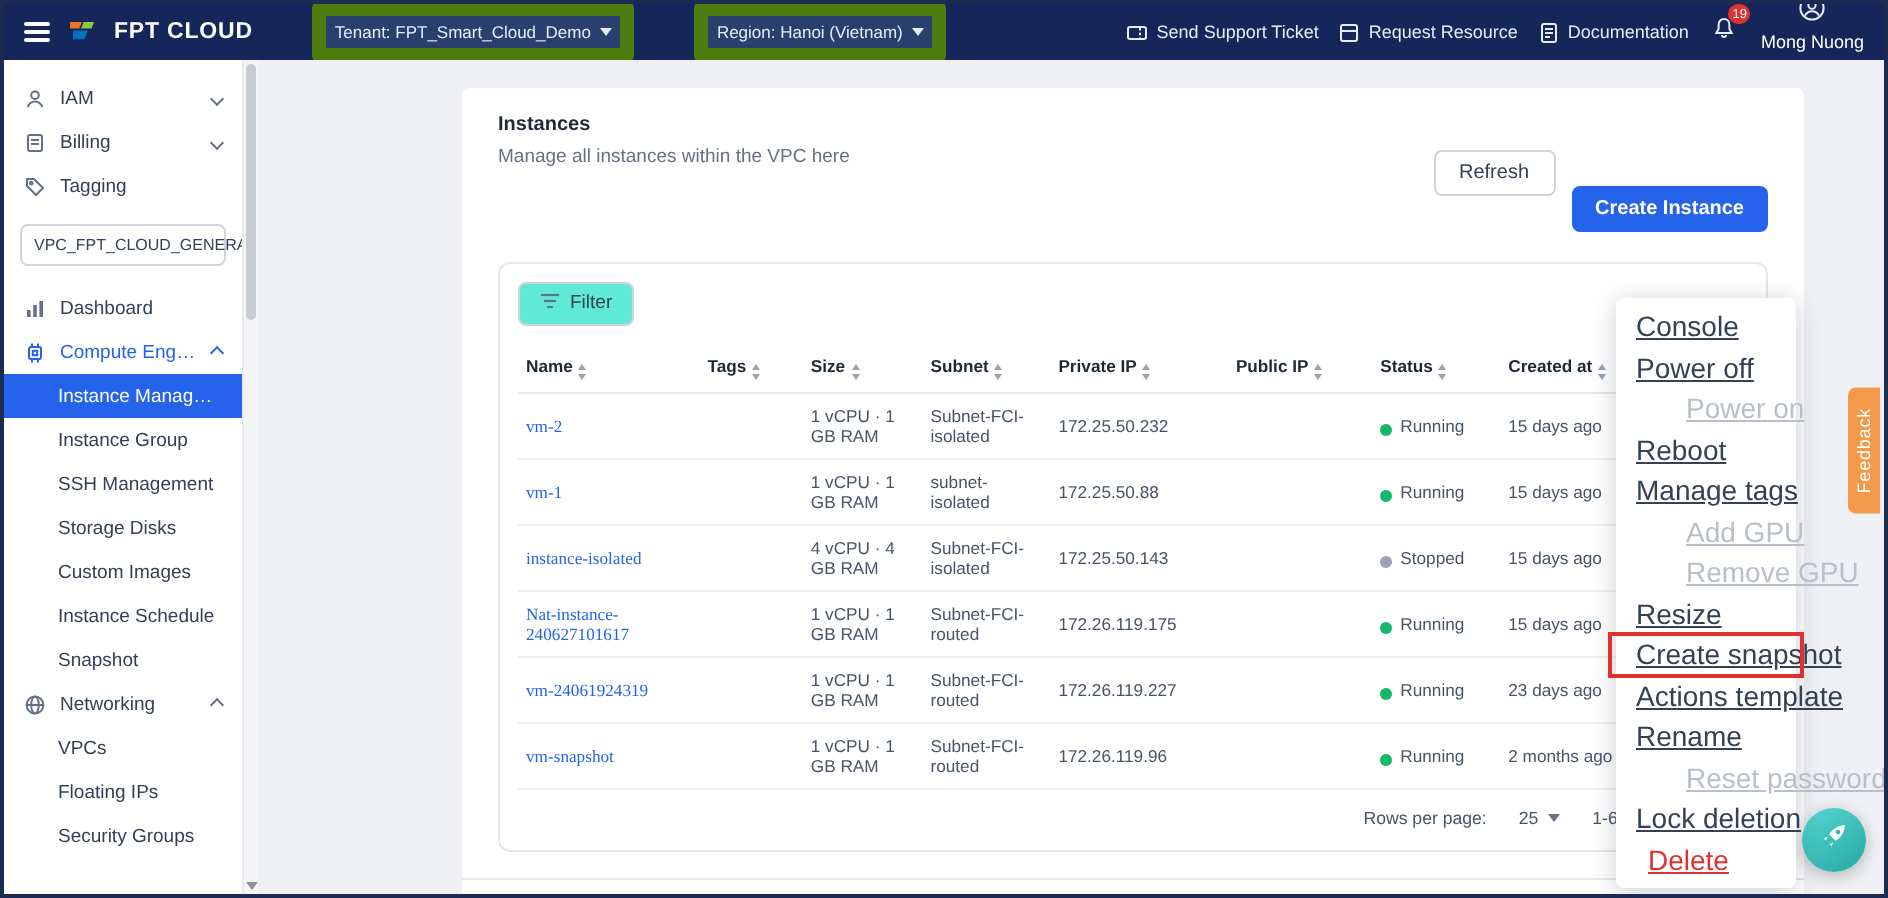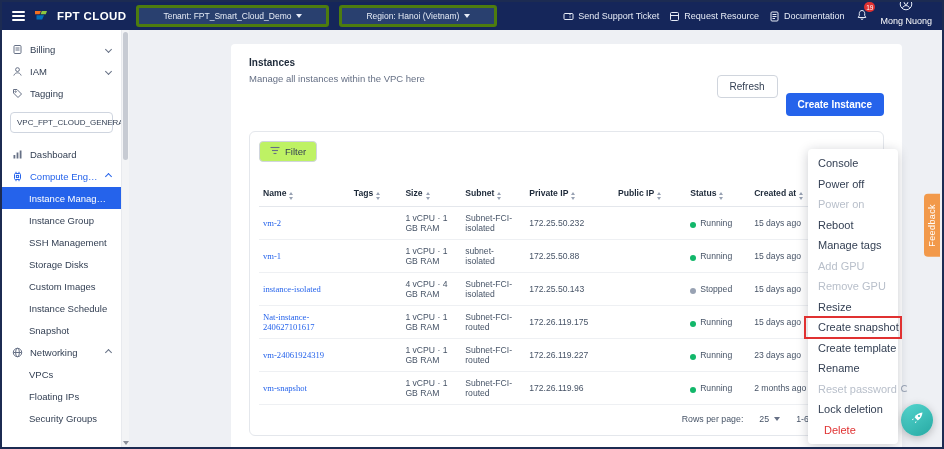--- a/index.html
+++ b/index.html
@@ -5,21 +5,21 @@
   * { margin:0; padding:0; box-sizing:border-box; }
   html,body { background:#ffffff; }
   body { font-family:"Liberation Sans", sans-serif; }
   .frame { position:relative; width:944px; height:449px; border:2px solid #1c2b52; background:#fff; overflow:hidden; }
 
   
   .topbar { height:28px; background:#15265a; display:flex; align-items:center; padding:0 10px; gap:10px; color:#fff; }
   .hamburger { width:13px; display:flex; flex-direction:column; gap:2.5px; cursor:pointer; }
   .hamburger i { height:1.6px; background:#fff; border-radius:1px; }
   .brand { display:flex; align-items:center; gap:7px; font-weight:bold; font-size:11.5px; letter-spacing:.4px; }
-  .pill { display:flex; align-items:center; background:#29406f; border:3px solid #4d7c0f; border-radius:3px; padding:3px 24px; font-size:8.5px; color:#e7ecf7; gap:5px; cursor:pointer; }
+  .pill { display:flex; align-items:center; background:#29406f; border:7px solid #4d7c0f; border-radius:3px; padding:3px 4px; font-size:8.5px; color:#e7ecf7; gap:5px; cursor:pointer;margin-left:20px; }
   .tb-spacer { flex:1; }
   .tb-link { display:flex; align-items:center; gap:4px; font-size:9px; color:#e7ecf7; cursor:pointer; white-space:nowrap; }
   .tb-icon { display:inline-flex; }
   .bell-wrap { position:relative; margin:0 2px; cursor:pointer; }
   .badge { position:absolute; top:-5px; right:-7px; background:#e03131; color:#fff; font-size:6.5px; min-width:11px; height:10px; border-radius:6px; display:flex; align-items:center; justify-content:center; padding:0 2px; }
   .user { display:flex; align-items:center; gap:5px; font-size:9px; cursor:pointer;flex-direction:column; }
   .caret { width:0; height:0; border-left:3.5px solid transparent; border-right:3.5px solid transparent; border-top:4px solid currentColor; display:inline-block; }
 
   
   .bodywrap { display:flex; height:417px; }
@@ -46,23 +46,23 @@
   .main { flex:1; background:#eef0f4; padding:14px 40px 0 102px; position:relative; }
   .card { background:#fff; border-radius:4px; padding:13px 18px 14px; }
   .card-head { display:flex; align-items:flex-start; }
   .page-title { font-size:10px; font-weight:bold; color:#1d2939; }
   .page-sub { font-size:9.5px; color:#667085; margin-top:5px; }
   .head-actions { margin-left:auto; display:flex; gap:8px; align-items:center; }
   .btn-outline { font-size:10px; color:#344054; background:#fff; border:1px solid #d0d5dd; border-radius:4px; padding:5px 12px; cursor:pointer; font-family:inherit; }
   .btn-primary { font-size:10px; color:#fff; background:#2563eb; border:none; border-radius:4px; padding:6px 12px; cursor:pointer; font-weight:bold; font-family:inherit;margin-top:36px; }
 
   .table-box { margin-top:15px; border:1px solid #e4e7ec; border-radius:6px; padding:9px 9px 4px; }
-  .btn-filter { display:inline-flex; gap:5px; font-size:9.5px; color:#344054; border:1px solid #d0d5dd; border-radius:4px; padding:4px 10px; background:#bef264; cursor:pointer; font-family:inherit; }
-
-  table { width:100%; border-collapse:collapse; table-layout:fixed; margin-top:20px; }
+  .btn-filter { display:inline-flex; gap:5px; font-size:9.5px; color:#344054; border:1px solid #d0d5dd; border-radius:4px; padding:4px 10px; background:#5eead4; cursor:pointer; font-family:inherit; }
+
+  table { width:100%; border-collapse:collapse; table-layout:fixed; margin-top:9px; }
   th { text-align:left; font-size:8.6px; color:#1d2939; font-weight:bold; padding:6px 4px; border-bottom:1px solid #e4e7ec; white-space:nowrap; }
   td { font-size:8.6px; color:#475467; padding:6px 4px; border-bottom:1px solid #eef0f3; vertical-align:middle; word-wrap:break-word; }
   tr:last-child td { border-bottom:none; }
   .link { color:#2563eb; text-decoration:none; cursor:pointer;font-family:Liberation Serif, serif; }
   .sort { display:inline-flex; flex-direction:column; gap:1.5px; margin-left:3px; vertical-align:1px; }
   .sort i { width:0; height:0; border-left:2.8px solid transparent; border-right:2.8px solid transparent; }
   .sort .up { border-bottom:3px solid #98a2b3; }
   .sort .down { border-top:3px solid #98a2b3; }
   .status { display:flex; align-items:flex-end; gap:4px; white-space:nowrap; }
   .dot { width:6px; height:6px; border-radius:50%; flex-shrink:0; }
@@ -76,22 +76,22 @@
   .pg-chev.right { transform:rotate(-45deg); }
 
   .card-divider { border-top:1px solid #e4e7ec; margin:13px -18px 0; }
   .help { padding-top:11px; }
   .help-title { font-size:10px; font-weight:bold; color:#1d2939; }
   .help-grid { display:grid; grid-template-columns:repeat(4,1fr); margin-top:10px; column-gap:8px; }
   .help-link { font-size:9.3px; color:#2563eb; cursor:pointer; }
 
   
   .ctx-menu { position:absolute; left:806px; top:147px; width:90px; background:#fff; border-radius:4px; box-shadow:0 2px 12px rgba(16,24,40,.22); padding:4px 0; z-index:30; }
-  .cm-item { height:20.5px; display:flex; align-items:center; padding:0 10px; font-size:11px; color:#344054; cursor:pointer; position:relative; white-space:nowrap; }
-  .cm-item.disabled { color:#b8bfca; cursor:default; }
+  .cm-item { height:20.5px; display:flex; align-items:center; padding:0 10px; font-size:14px; color:#344054; cursor:pointer; position:relative; white-space:nowrap;text-decoration:underline; }
+  .cm-item.disabled { color:#b8bfca; cursor:default;margin-left:25px; }
   .cm-item.danger { color:#e03131;padding-left:16px; }
   .cm-item.highlight::after { content:""; position:absolute; left:-4px; right:-4px; top:-1px; bottom:-1px; border:2px solid #e03131; pointer-events:none; }
   .spinner { width:7px; height:7px; border:1.4px solid #98a2b3; border-right-color:transparent; border-radius:50%; margin-left:4px; flex-shrink:0; }
 
   
   .feedback-tab { position:absolute; right:2px; top:192px; background:#f2994a; color:#fff; font-size:9px; writing-mode:vertical-rl; transform:rotate(180deg); padding:10px 3px; border-radius:0 4px 4px 0; letter-spacing:.4px; cursor:pointer; z-index:25; }
   .chat-fab { position:absolute; right:9px; bottom:11px; width:32px; height:32px; border-radius:50%; background:linear-gradient(145deg,#55d6cf,#27a9a3); box-shadow:0 2px 8px rgba(0,0,0,.25); display:flex; align-items:center; justify-content:center; cursor:pointer; z-index:25; }
 </style>
 </head>
 <body>
@@ -173,36 +173,36 @@
       <span class="caret"></span>
     </div>
   </div>
 
   <div class="bodywrap">
 
     <aside class="sidebar">
       <div class="sb-item">
         <span class="sb-icon">
             <svg width="11" height="11" viewBox="0 0 11 11" fill="none" stroke="#667085" stroke-width="1">
+              <circle cx="5.5" cy="3.6" r="1.9"></circle>
+              <path d="M1.8 9.5 C2.6 7.6 4 6.8 5.5 6.8 C7 6.8 8.4 7.6 9.2 9.5"></path>
+            </svg>
+          </span>
+        <span class="lbl">IAM</span>
+        <span class="chev"></span>
+      </div>
+      <div class="sb-item">
+        <span class="sb-icon">
+            <svg width="11" height="11" viewBox="0 0 11 11" fill="none" stroke="#667085" stroke-width="1">
               <rect x="2" y="1.5" width="7" height="8" rx="1"></rect>
               <line x1="3.5" y1="4" x2="7.5" y2="4"></line>
               <line x1="3.5" y1="6" x2="7.5" y2="6"></line>
             </svg>
           </span>
         <span class="lbl">Billing</span>
-        <span class="chev"></span>
-      </div>
-      <div class="sb-item">
-        <span class="sb-icon">
-            <svg width="11" height="11" viewBox="0 0 11 11" fill="none" stroke="#667085" stroke-width="1">
-              <circle cx="5.5" cy="3.6" r="1.9"></circle>
-              <path d="M1.8 9.5 C2.6 7.6 4 6.8 5.5 6.8 C7 6.8 8.4 7.6 9.2 9.5"></path>
-            </svg>
-          </span>
-        <span class="lbl">IAM</span>
         <span class="chev"></span>
       </div>
       <div class="sb-item">
         <span class="sb-icon">
             <svg width="11" height="11" viewBox="0 0 11 11" fill="none" stroke="#667085" stroke-width="1">
               <path d="M1.5 1.5 L5 1.5 L9.5 6 L6 9.5 L1.5 5 Z"></path>
               <circle cx="3.6" cy="3.6" r="0.7"></circle>
             </svg>
           </span>
         <span class="lbl">Tagging</span>
@@ -499,21 +499,21 @@
   <div class="ctx-menu">
     <div class="cm-item">Console</div>
     <div class="cm-item">Power off</div>
     <div class="cm-item disabled">Power on</div>
     <div class="cm-item">Reboot</div>
     <div class="cm-item">Manage tags</div>
     <div class="cm-item disabled">Add GPU</div>
     <div class="cm-item disabled">Remove GPU</div>
     <div class="cm-item">Resize</div>
     <div class="cm-item highlight">Create snapshot</div>
-    <div class="cm-item">Create template</div>
+    <div class="cm-item">Actions template</div>
     <div class="cm-item">Rename</div>
     <div class="cm-item disabled">
       <span>Reset password</span>
       <span class="spinner"></span>
     </div>
     <div class="cm-item">Lock deletion</div>
     <div class="cm-item danger">Delete</div>
   </div>
 
   <div class="feedback-tab">Feedback</div>

